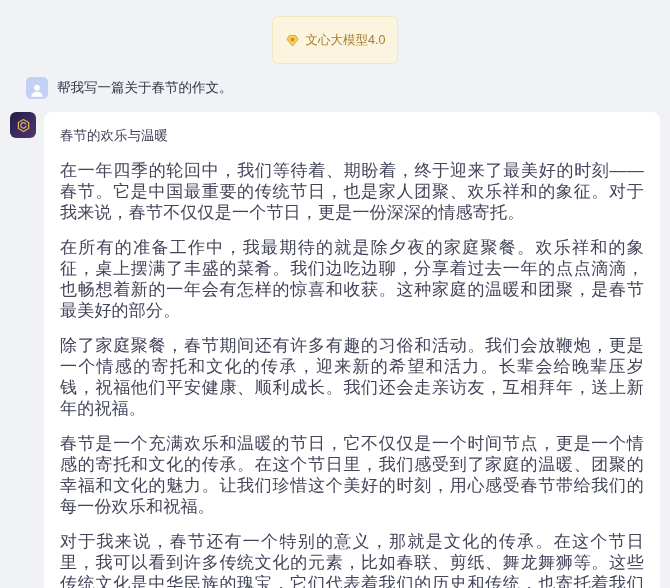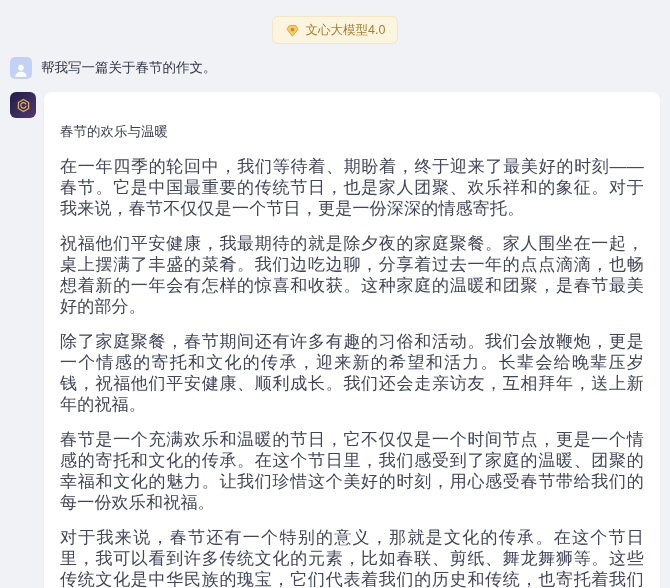--- a/index.html
+++ b/index.html
@@ -9,48 +9,48 @@
     font-family:"Liberation Sans","DejaVu Sans",sans-serif;
     -webkit-font-smoothing:antialiased;
   }
   .page{width:670px;height:588px;display:flex;flex-direction:column;}
 
   
   .badge-row{display:flex;justify-content:center;padding-top:16px;}
   .model-badge{
     display:flex;align-items:center;gap:6px;
     background:#FBF4DF;border:1px solid #F3E6C2;border-radius:6px;
-    padding:4px 12px;height:18px;cursor:pointer;
+    padding:14px 12px;height:18px;cursor:pointer;
   }
   .model-badge .gem{width:15px;height:15px;display:block;}
   .model-badge .label{font-size:12.5px;color:#A87E2F;line-height:18px;white-space:nowrap;}
 
   
   .row{display:flex;align-items:flex-start;padding:0 10px;}
-  .user-row{margin-top:13px;}
+  .user-row{margin-top:13px;margin-left:16px;}
   .user-avatar{
     width:22px;height:22px;border-radius:5px;background:#C3D2F4;
     display:flex;align-items:center;justify-content:center;flex:none;overflow:hidden;
   }
   .user-avatar svg{width:16px;height:16px;margin-top:3px;}
   .user-text{font-size:13.5px;color:#333646;line-height:22px;margin-left:9px;}
 
   .ai-row{margin-top:13px;}
   .ai-avatar{
     width:26px;height:26px;border-radius:6px;flex:none;
     background:linear-gradient(135deg,#221C44 0%,#3A2C60 55%,#53366F 100%);
     display:flex;align-items:center;justify-content:center;
   }
   .ai-avatar svg{width:15px;height:15px;display:block;}
 
   .answer-card{
     flex:1;margin-left:8px;background:#FFFFFF;border-radius:8px;
     padding:13px 16px 6px 16px;box-shadow:0 1px 2px rgba(40,45,80,0.03);
   }
-  .essay-title{font-size:13.5px;color:#3C3E54;line-height:21px;margin:16px 0 4px 0;font-weight:400;}
+  .essay-title{font-size:13.5px;color:#3C3E54;line-height:21px;margin:0 0 4px 0;font-weight:400;}
   .essay-p{font-size:17px;color:#42445A;line-height:21px;margin:14px 0 0 0;text-align:justify;letter-spacing:0.2px;}
 </style>
 </head>
 <body>
 
 <div class="page">
 
   <div class="badge-row">
     <div class="model-badge">
       <svg class="gem" viewBox="0 0 24 24">
@@ -75,21 +75,21 @@
     <div class="ai-avatar">
       <svg viewBox="0 0 24 24">
         <path d="M12 2.5l8.2 4.7v9.6L12 21.5l-8.2-4.7V7.2z" fill="none" stroke="#E2B15C" stroke-width="2"></path>
         <path d="M15.5 9.5A4.3 4.3 0 1 0 16 13" fill="none" stroke="#E2B15C" stroke-width="2" stroke-linecap="round"></path>
       </svg>
     </div>
 
     <div class="answer-card">
       <p class="essay-title">春节的欢乐与温暖</p>
       <p class="essay-p">在一年四季的轮回中，我们等待着、期盼着，终于迎来了最美好的时刻——春节。它是中国最重要的传统节日，也是家人团聚、欢乐祥和的象征。对于我来说，春节不仅仅是一个节日，更是一份深深的情感寄托。</p>
-      <p class="essay-p">祝福他们平安健康，我最期待的就是除夕夜的家庭聚餐。家人围坐在一起，桌上摆满了丰盛的菜肴。我们边吃边聊，分享着过去一年的点点滴滴，也畅想着新的一年会有怎样的惊喜和收获。这种家庭的温暖和团聚，是春节最美好的部分。</p>
+      <p class="essay-p">在所有的准备工作中，我最期待的就是除夕夜的家庭聚餐。欢乐祥和的象征，桌上摆满了丰盛的菜肴。我们边吃边聊，分享着过去一年的点点滴滴，也畅想着新的一年会有怎样的惊喜和收获。这种家庭的温暖和团聚，是春节最美好的部分。</p>
       <p class="essay-p">除了家庭聚餐，春节期间还有许多有趣的习俗和活动。我们会放鞭炮，更是一个情感的寄托和文化的传承，迎来新的希望和活力。长辈会给晚辈压岁钱，祝福他们平安健康、顺利成长。我们还会走亲访友，互相拜年，送上新年的祝福。</p>
       <p class="essay-p">春节是一个充满欢乐和温暖的节日，它不仅仅是一个时间节点，更是一个情感的寄托和文化的传承。在这个节日里，我们感受到了家庭的温暖、团聚的幸福和文化的魅力。让我们珍惜这个美好的时刻，用心感受春节带给我们的每一份欢乐和祝福。</p>
       <p class="essay-p">对于我来说，春节还有一个特别的意义，那就是文化的传承。在这个节日里，我可以看到许多传统文化的元素，比如春联、剪纸、舞龙舞狮等。这些传统文化是中华民族的瑰宝，它们代表着我们的历史和传统，也寄托着我们对美好生活的向往和追求。</p>
 
     </div>
   </div>
 
 </div>
 
 </body></html>

